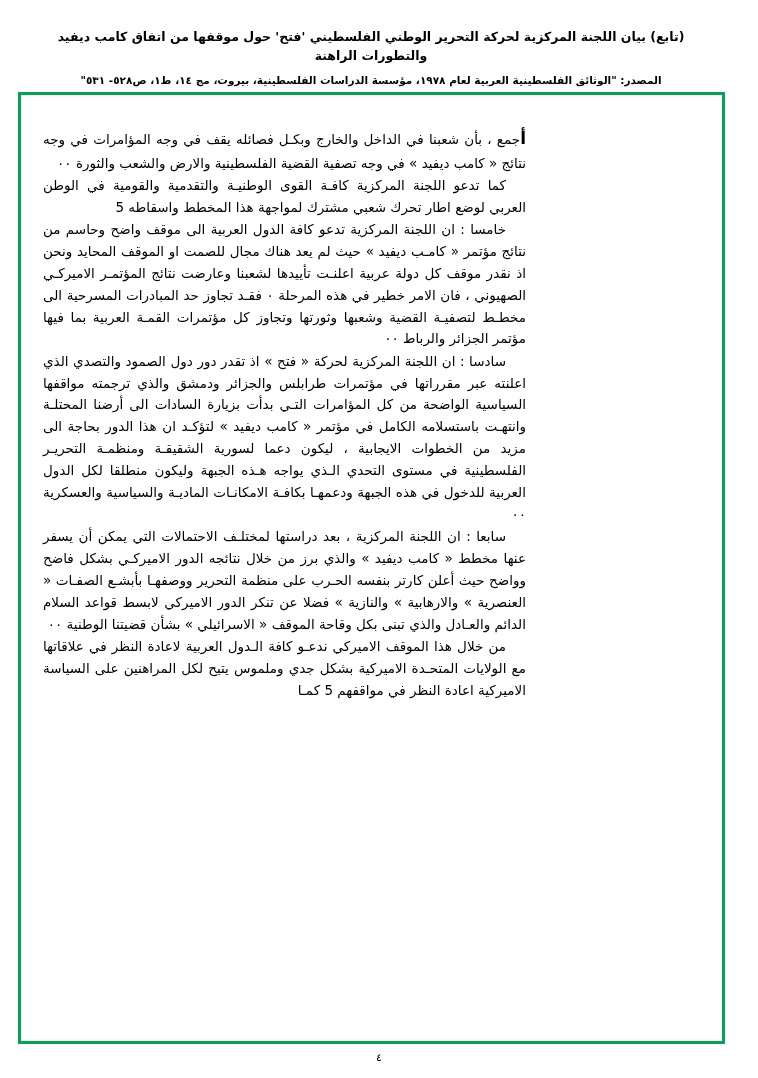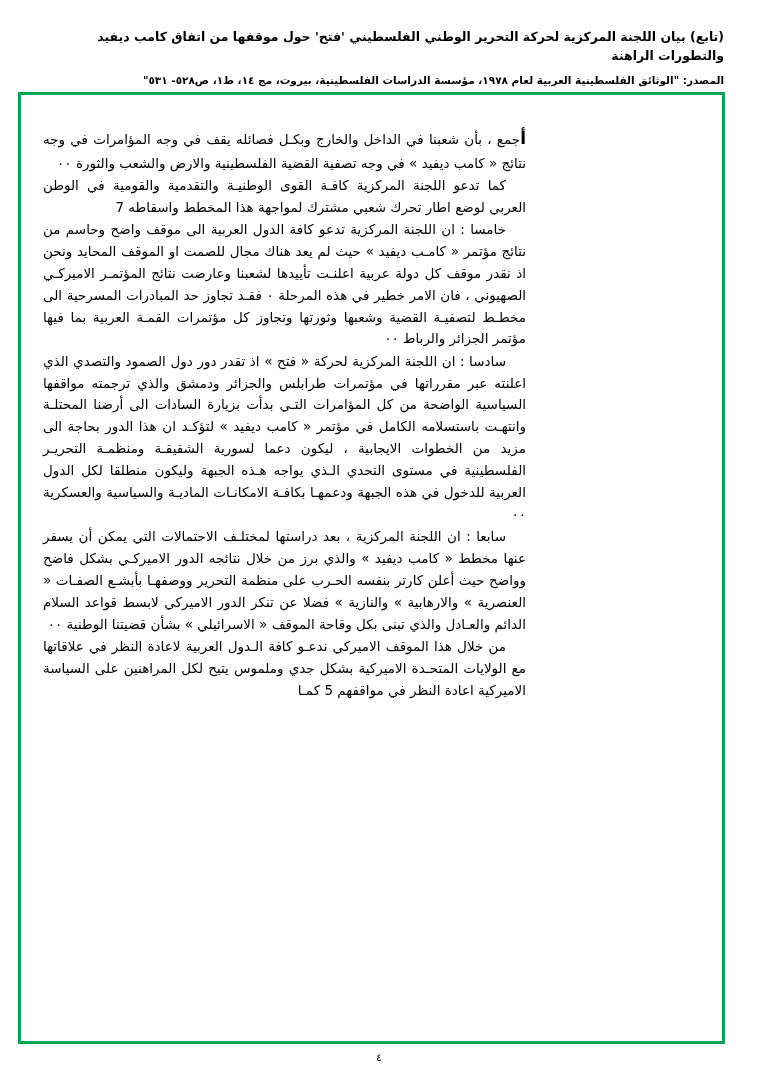--- a/index.html
+++ b/index.html
@@ -15,21 +15,22 @@
     position: relative;
     overflow: hidden;
   }
   .page {
     width: 758px;
     height: 1078px;
     position: relative;
     box-sizing: border-box;
   }
   .header-block {
-    padding: 28px 34px 0 34px;
+    padding: 28px 50px 0 34px;
+    text-align: center;
   }
   .header-title {
     font-size: 12.5px;
     font-weight: bold;
     line-height: 1.5;
     color: #000;
     direction: rtl;
   }
   .header-source {
     margin-top: 7px;
@@ -87,21 +88,21 @@
 <div class="page">
 
   <div class="header-block">
     <div class="header-title">(تابع)  بيان اللجنة المركزية لحركة التحرير الوطني الفلسطيني 'فتح' حول موقفها من اتفاق كامب ديفيد والتطورات الراهنة</div>
     <div class="header-source">المصدر: "الوثائق الفلسطينية العربية لعام ١٩٧٨، مؤسسة الدراسات الفلسطينية، بيروت، مج ١٤، ط١، ص٥٢٨- ٥٣١"</div>
   </div>
 
   <div class="green-frame">
     <div class="body-text">
       <p class="drop-first">أجمع ، بأن شعبنا في الداخل والخارج وبكـل فصائله يقف في وجه المؤامرات في وجه نتائج « كامب ديفيد » في وجه تصفية القضية الفلسطينية والارض والشعب والثورة ٠٠</p>
-      <p class="indent">كما تدعو اللجنة المركزية كافـة القوى الوطنيـة والتقدمية والقومية في الوطن العربي لوضع اطار تحرك شعبي مشترك لمواجهة هذا المخطط واسقاطه 7</p>
+      <p class="indent">كما تدعو اللجنة المركزية كافـة القوى الوطنيـة والتقدمية والقومية في الوطن العربي لوضع اطار تحرك شعبي مشترك لمواجهة هذا المخطط واسقاطه 5</p>
       <p class="indent">خامسا : ان اللجنة المركزية تدعو كافة الدول العربية الى موقف واضح وحاسم من نتائج مؤتمر « كامـب ديفيد » حيث لم يعد هناك مجال للصمت او الموقف المحايد ونحن اذ نقدر موقف كل دولة عربية اعلنـت تأييدها لشعبنا وعارضت نتائج المؤتمـر الاميركـي الصهيوني ، فان الامر خطير في هذه المرحلة ٠ فقـد تجاوز حد المبادرات المسرحية الى مخطـط لتصفيـة القضية وشعبها وثورتها وتجاوز كل مؤتمرات القمـة العربية بما فيها مؤتمر الجزائر والرباط ٠٠</p>
       <p class="indent">سادسا : ان اللجنة المركزية لحركة « فتح » اذ تقدر دور دول الصمود والتصدي الذي اعلنته عبر مقرراتها في مؤتمرات طرابلس والجزائر ودمشق والذي ترجمته مواقفها السياسية الواضحة من كل المؤامرات التـي بدأت بزيارة السادات الى أرضنا المحتلـة وانتهـت باستسلامه الكامل في مؤتمر « كامب ديفيد » لتؤكـد ان هذا الدور بحاجة الى مزيد من الخطوات الايجابية ، ليكون دعما لسورية الشقيقـة ومنظمـة التحريـر الفلسطينية في مستوى التحدي الـذي يواجه هـذه الجبهة وليكون منطلقا لكل الدول العربية للدخول في هذه الجبهة ودعمهـا بكافـة الامكانـات الماديـة والسياسية والعسكرية ٠٠</p>
       <p class="indent">سابعا : ان اللجنة المركزية ، بعد دراستها لمختلـف الاحتمالات التي يمكن أن يسفر عنها مخطط « كامب ديفيد » والذي برز من خلال نتائجه الدور الاميركـي بشكل فاضح وواضح حيث أعلن كارتر بنفسه الحـرب على منظمة التحرير ووصفهـا بأبشـع الصفـات « العنصرية » والارهابية » والنازية » فضلا عن تنكر الدور الاميركي لابسط قواعد السلام الدائم والعـادل والذي تبنى بكل وقاحة الموقف « الاسرائيلي » بشأن قضيتنا الوطنية ٠٠</p>
       <p class="indent">من خلال هذا الموقف الاميركي ندعـو كافة الـدول العربية لاعادة النظر في علاقاتها مع الولايات المتحـدة الاميركية بشكل جدي وملموس يتيح لكل المراهنين على السياسة الاميركية اعادة النظر في مواقفهم 5 كمـا</p>
     </div>
   </div>
 
   <div class="page-number">٤</div>
 
 </div>

